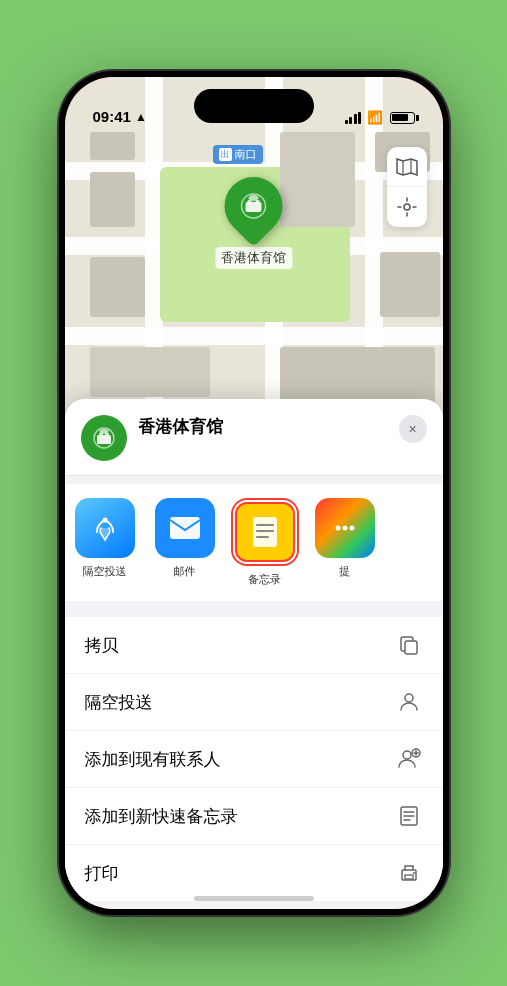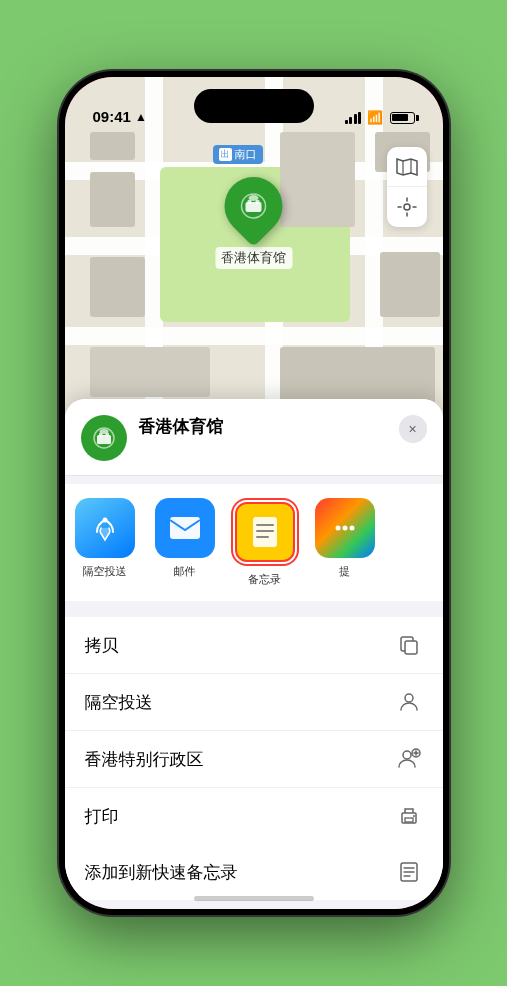--- a/index.html
+++ b/index.html
@@ -539,53 +539,53 @@
           <span class="action-label">隔空投送</span>
           <div class="action-icon-right">
             <svg width="24" height="24" viewBox="0 0 24 24" fill="none">
               <circle cx="12" cy="8" r="4" stroke="#666" stroke-width="1.5" fill="none"></circle>
               <path d="M4 20c0-4 3.6-7 8-7s8 3 8 7" stroke="#666" stroke-width="1.5" fill="none" stroke-linecap="round"></path>
             </svg>
           </div>
         </div>
 
         <div class="action-item">
-          <span class="action-label">香港特别行政区</span>
+          <span class="action-label">添加到现有联系人</span>
           <div class="action-icon-right">
             <svg width="24" height="24" viewBox="0 0 24 24" fill="none">
               <circle cx="10" cy="8" r="4" stroke="#666" stroke-width="1.5" fill="none"></circle>
               <path d="M2 20c0-4 3.6-7 8-7s8 3 8 7" stroke="#666" stroke-width="1.5" fill="none" stroke-linecap="round"></path>
               <circle cx="19" cy="6" r="4" fill="#666" fill-opacity="0.1" stroke="#666" stroke-width="1.5"></circle>
               <path d="M19 4v4M17 6h4" stroke="#666" stroke-width="1.5" stroke-linecap="round"></path>
+            </svg>
+          </div>
+        </div>
+
+        <div class="action-item">
+          <span class="action-label">添加到新快速备忘录</span>
+          <div class="action-icon-right">
+            <svg width="24" height="24" viewBox="0 0 24 24" fill="none">
+              <rect x="4" y="3" width="16" height="18" rx="2" stroke="#666" stroke-width="1.5" fill="none"></rect>
+              <line x1="7" y1="8" x2="17" y2="8" stroke="#666" stroke-width="1.3" stroke-linecap="round"></line>
+              <line x1="7" y1="12" x2="17" y2="12" stroke="#666" stroke-width="1.3" stroke-linecap="round"></line>
+              <line x1="7" y1="16" x2="13" y2="16" stroke="#666" stroke-width="1.3" stroke-linecap="round"></line>
             </svg>
           </div>
         </div>
 
         <div class="action-item" style="border-bottom:none;">
           <span class="action-label">打印</span>
           <div class="action-icon-right">
             <svg width="24" height="24" viewBox="0 0 24 24" fill="none">
               <rect x="5" y="9" width="14" height="10" rx="1" stroke="#666" stroke-width="1.5" fill="none"></rect>
               <path d="M8 9V5h8v4" stroke="#666" stroke-width="1.5" fill="none"></path>
               <rect x="8" y="14" width="8" height="4" stroke="#666" stroke-width="1.3" fill="none"></rect>
               <circle cx="17" cy="12" r="1" fill="#666"></circle>
             </svg>
           </div>
         </div>
-
-        <div class="action-item">
-          <span class="action-label">添加到新快速备忘录</span>
-          <div class="action-icon-right">
-            <svg width="24" height="24" viewBox="0 0 24 24" fill="none">
-              <rect x="4" y="3" width="16" height="18" rx="2" stroke="#666" stroke-width="1.5" fill="none"></rect>
-              <line x1="7" y1="8" x2="17" y2="8" stroke="#666" stroke-width="1.3" stroke-linecap="round"></line>
-              <line x1="7" y1="12" x2="17" y2="12" stroke="#666" stroke-width="1.3" stroke-linecap="round"></line>
-              <line x1="7" y1="16" x2="13" y2="16" stroke="#666" stroke-width="1.3" stroke-linecap="round"></line>
-            </svg>
-          </div>
-        </div>
       </div>
 
       <div class="home-indicator"></div>
     </div>
 
   </div>
 </div>
 
 </body></html>

